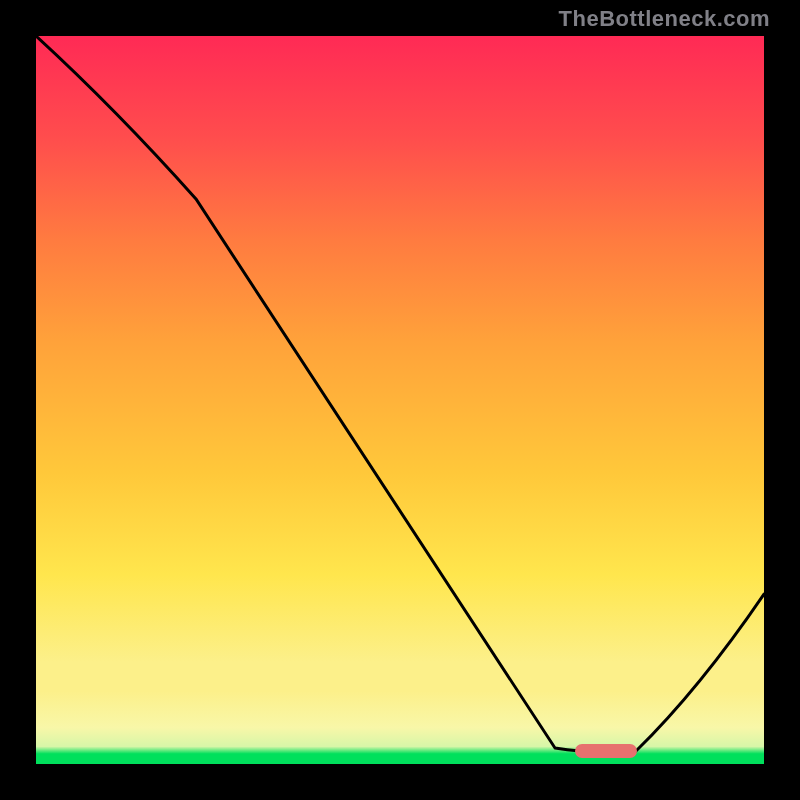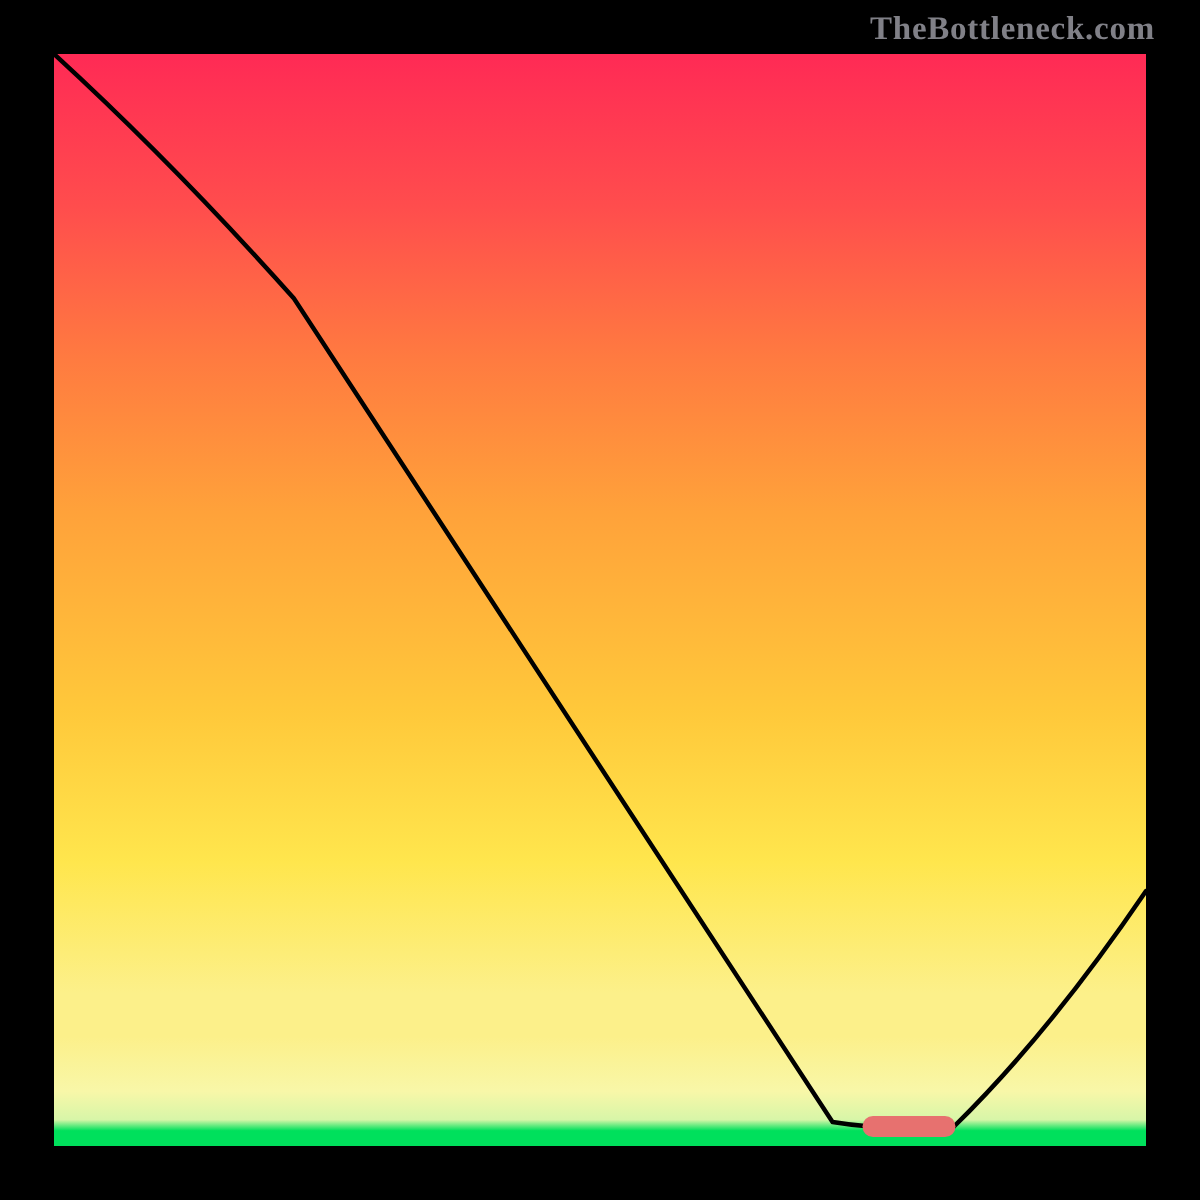--- a/index.html
+++ b/index.html
@@ -42,21 +42,21 @@
     position: absolute;
     left: 0;
     top: 0;
     width: 728px;
     height: 728px;
   }
   .watermark {
     position: absolute;
     top: 6px;
     right: 30px;
-    font-family: Liberation Serif, serif;
+    font-family: Liberation Sans, sans-serif;
     font-size: 22px;
     font-weight: bold;
     color: #808087;
     letter-spacing: 0.5px;
     margin-left: 36px;
   }
 </style>
 </head>
 <body>
 

